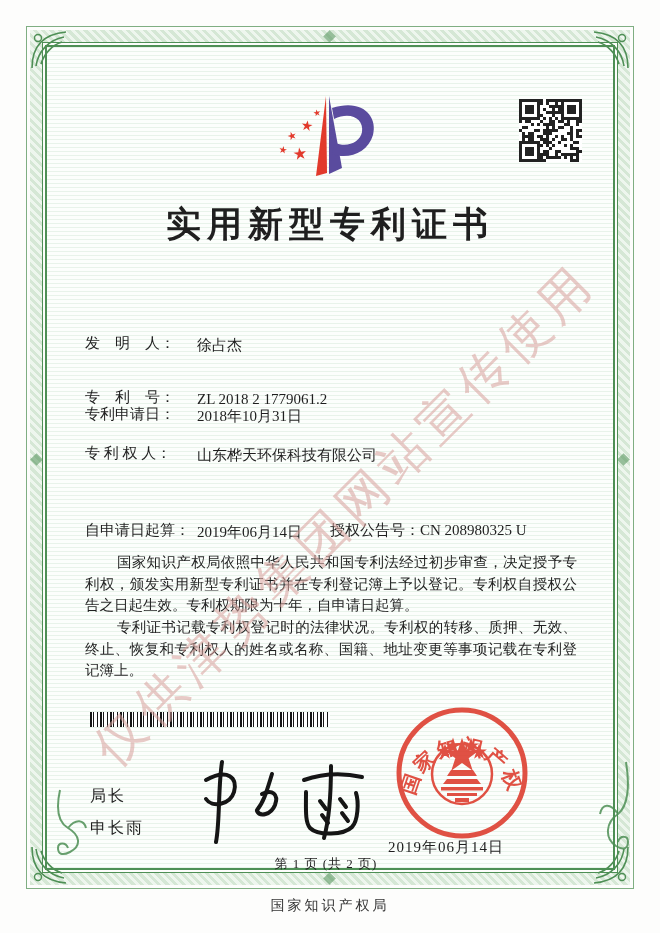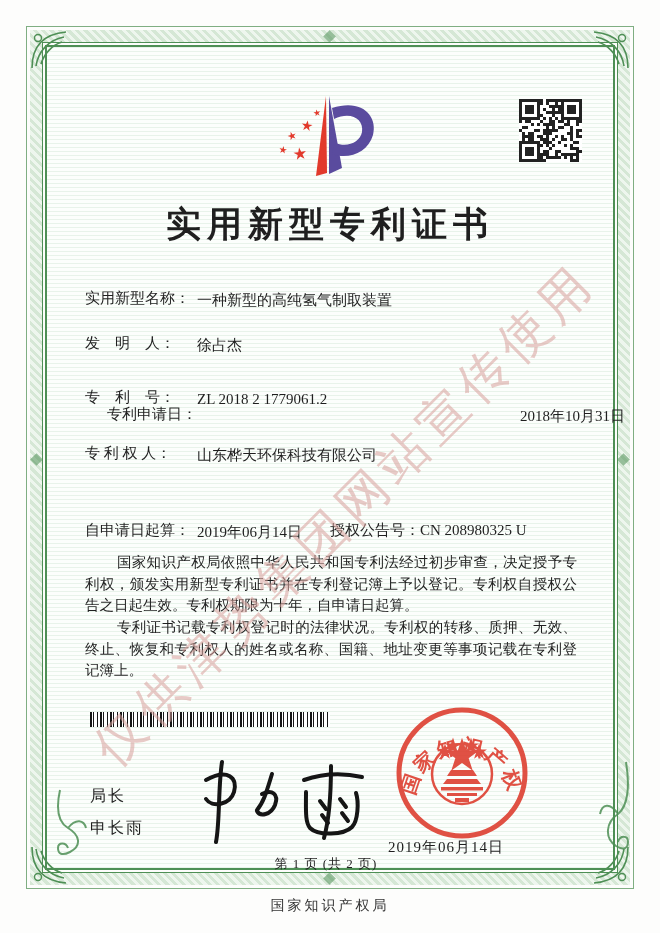--- a/index.html
+++ b/index.html
@@ -36,21 +36,21 @@
   .abs{position:absolute;}
   .cert-no{left:74px;top:98px;font-size:15px;letter-spacing:1px;}
   .logo{left:272px;top:90px;}
   .qr{left:519px;top:99px;width:63px;height:63px;background:#fff;}
   .qr .m{position:absolute;width:3px;height:3px;background:#222;}
   .title{left:0;top:201px;width:660px;text-align:center;font-size:35px;font-weight:600;
          letter-spacing:6px;}
   .row{left:85px;font-size:15px;}
   .row .lab{display:inline-block;width:112px;vertical-align:top;white-space:pre;}
   .row .val{display:inline-block;width:428px;vertical-align:top;line-height:22px;}
-  .r1{top:289px;} .r2{top:334px;} .r3{top:388px;} .r4{top:405px;text-align:right;} .r5{top:444px;}
+  .r1{top:289px;} .r2{top:334px;} .r3{top:388px;} .r4{top:405px;} .r5{top:444px;}
   .r6{top:482px;} .r7{top:521px;}
   .grant-no{position:absolute;left:245px;top:0;white-space:nowrap;text-align:right;}
   .body-par{left:85px;width:492px;font-size:14.5px;line-height:21.5px;text-align:justify;
         text-indent:2.2em;}
   .p1{top:552px;} .p2{top:617px;}
   .barcode{left:90px;top:712px;width:240px;height:15px;
         background:repeating-linear-gradient(90deg,#161616 0 2px,#fff 2px 3px,#161616 3px 4px,#fff 4px 7px,#161616 7px 8px,#fff 8px 10px);}
   .director-title{left:90px;top:786px;font-size:16px;letter-spacing:2px;}
   .director-name{left:90px;top:818px;font-size:16px;letter-spacing:2px;}
   .signature{left:192px;top:748px;}
@@ -372,23 +372,20 @@
       <div class="m" style="left: 18px; top: 60px;"></div>
       <div class="m" style="left: 21px; top: 60px;"></div>
       <div class="m" style="left: 24px; top: 60px;"></div>
       <div class="m" style="left: 51px; top: 60px;"></div>
       <div class="m" style="left: 54px; top: 60px;"></div>
       <div class="m" style="left: 57px; top: 60px;"></div>
     </div>
 
   <div class="abs title">实用新型专利证书</div>
 
-  <div class="abs row r1">
-    <span class="lab">实用新型名称：</span><span class="val">一种新型的高纯氢气制取装置</span>
-  </div>
   <div class="abs row r2">
     <span class="lab">发　明　人：</span><span class="val">徐占杰</span>
   </div>
   <div class="abs row r3">
     <span class="lab">专　利　号：</span><span class="val">ZL 2018 2 1779061.2</span>
   </div>
   <div class="abs row r4">
     <span class="lab">专利申请日：</span><span class="val">2018年10月31日</span>
   </div>
   <div class="abs row r5">

